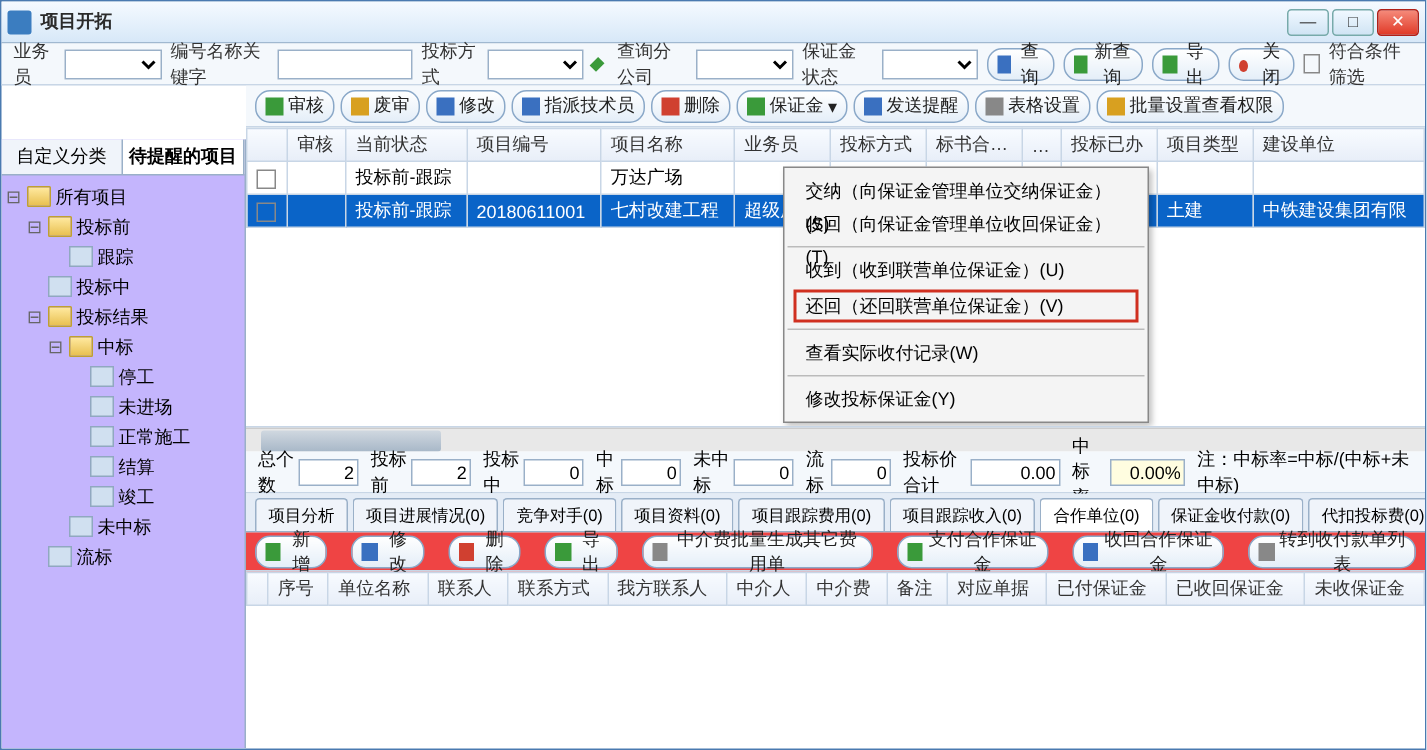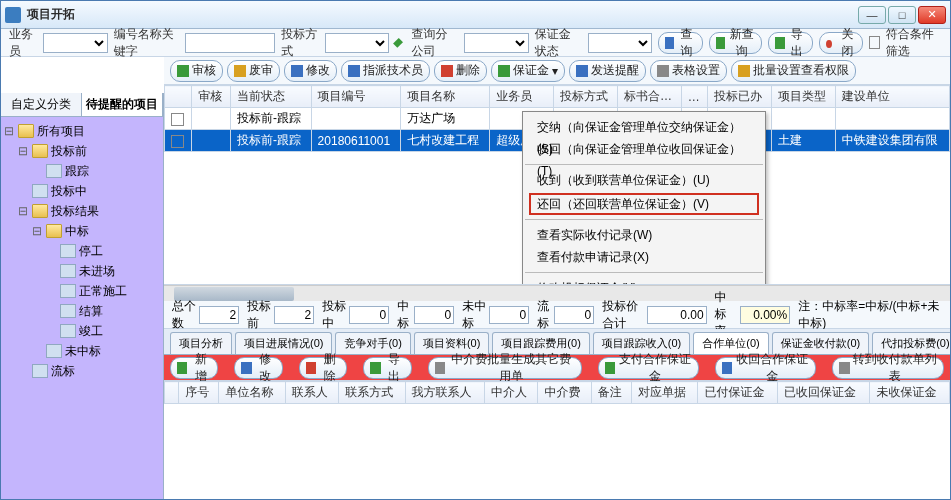--- a/index.html
+++ b/index.html
@@ -265,21 +265,20 @@
             </tbody>
           </table>
         <div class="dropdown" id="dropdown">
             <div class="dd-item">交纳（向保证金管理单位交纳保证金）(S)</div>
             <div class="dd-item">收回（向保证金管理单位收回保证金）(T)</div>
             <div class="dd-sep"></div>
             <div class="dd-item">收到（收到联营单位保证金）(U)</div>
             <div class="dd-item hl">还回（还回联营单位保证金）(V)</div>
             <div class="dd-sep"></div>
             <div class="dd-item">查看实际收付记录(W)</div>
-            <div class="dd-item">查看付款申请记录(X)</div>
             <div class="dd-sep"></div>
             <div class="dd-item">修改投标保证金(Y)</div>
           </div>
       </div>
       <div class="hscroll">
           <div class="thumb"></div>
         </div>
 
       <div class="totals">
         <span class="fld">

